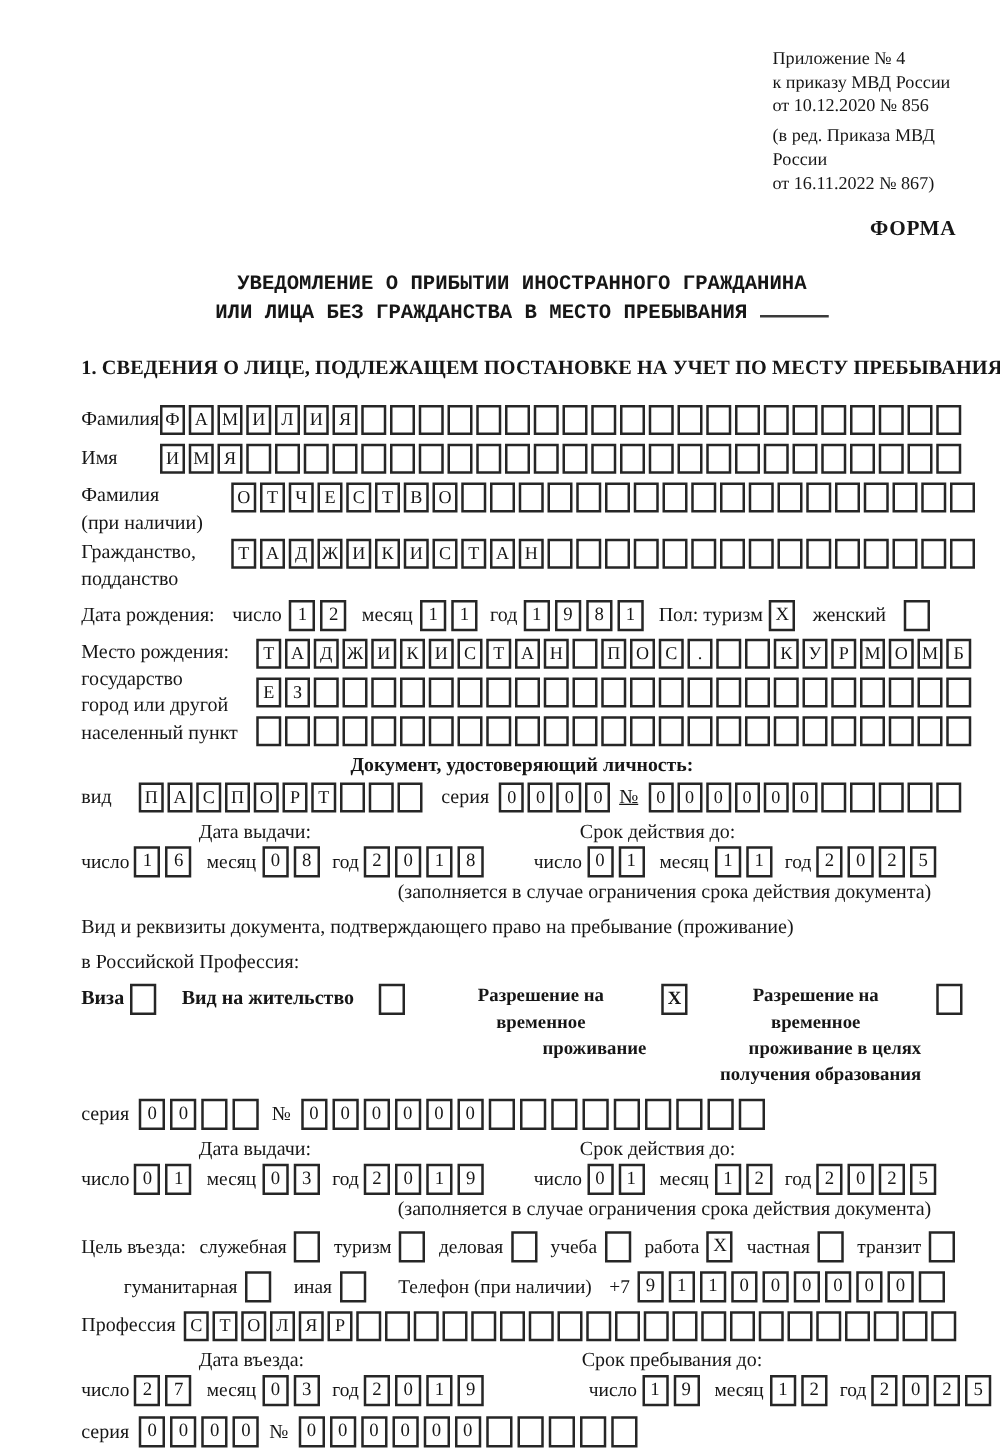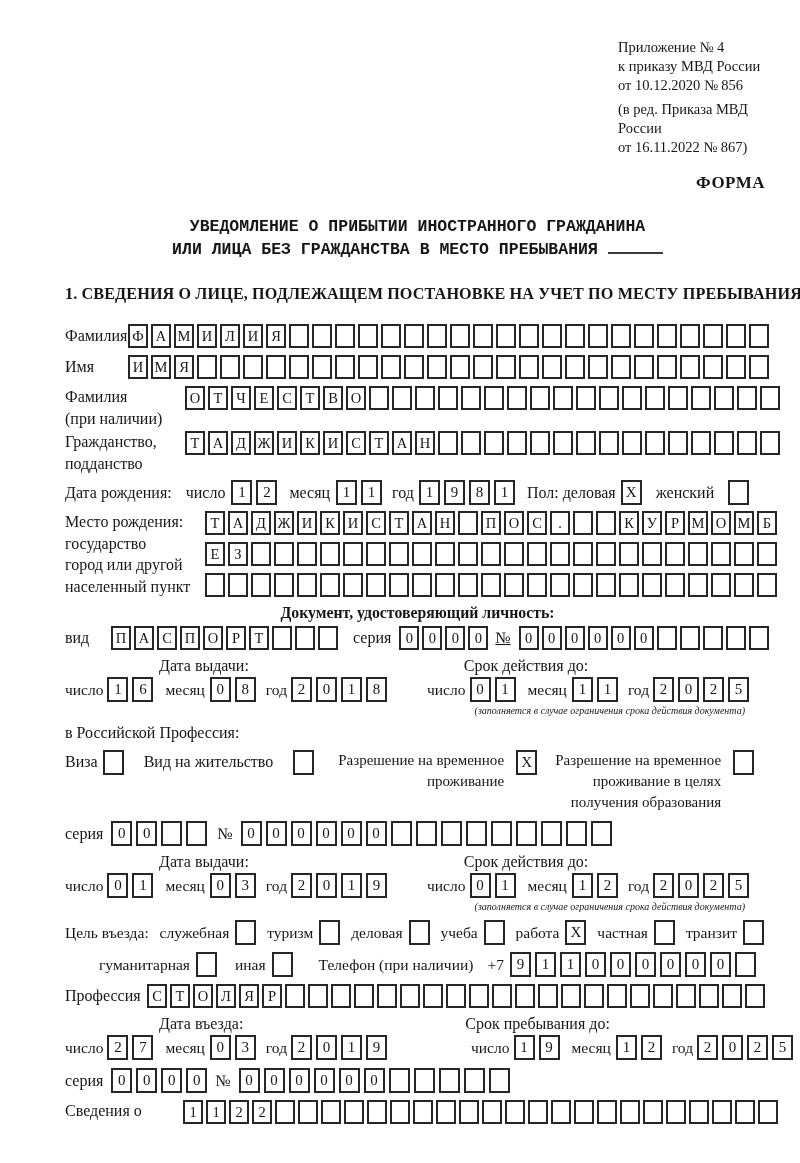--- a/index.html
+++ b/index.html
@@ -31,24 +31,24 @@
     font-size: 14.5px; line-height: 1; background: #fff;
   }
   .dcells .cell { flex-basis: 21px; width: 21px; height: 25px; margin-right: 4px; font-size: 15px; }
   .cb {
     flex: 0 0 21px; width: 21px; height: 25px; border: 2px solid #262626;
     display: inline-flex; align-items: center; justify-content: center;
     font-size: 15px; background: #fff;
   }
   .doc-h { text-align: center; font-weight: bold; font-size: 15.8px; margin-top: 7px; }
   .dualhead { display: flex; font-size: 16px; margin-top: 7px; align-items: center; }
-  .fnote { font-size: 10px; margin-top: 3px; font-style: italic; }
+  .fnote { font-size: 16px; margin-top: 3px; }
   .fnote.right { text-align: right; padding-right: 25px; }
   .ctr { display: inline-flex; flex-direction: column; align-items: flex-end; font-size: 15px; line-height: 21px; text-align: center; }
-  .opt-row { align-items: flex-start; }
+  .opt-row { align-items: flex-start; font-weight: bold; }
   .s155 { font-size: 15.5px; }
 
   .ml4{margin-left:4px}.ml5{margin-left:5px}.ml6{margin-left:6px}.ml8{margin-left:8px}.ml12{margin-left:12px}.ml14{margin-left:14px}.ml18{margin-left:18px}
   .ml20{margin-left:20px}.ml24{margin-left:24px}.ml26{margin-left:26px}.ml34{margin-left:34px}.mr8{margin-right:8px}
   .mt2{margin-top:2px}.mt4{margin-top:4px}.mt6{margin-top:6px}.mt7{margin-top:7px}
   .mt8{margin-top:8px}.mt20{margin-top:20px}
   .mb7{margin-bottom:7px}
   .u{ text-decoration: underline; }
 </style>
 </head>
@@ -225,21 +225,21 @@
         <span class="cell">1</span>
         <span class="cell">1</span>
       </span>
     <span class="lbl ml6">год</span>
     <span class="cells dcells ml5">
         <span class="cell">1</span>
         <span class="cell">9</span>
         <span class="cell">8</span>
         <span class="cell">1</span>
       </span>
-    <span class="lbl ml8">Пол: деловая</span>
+    <span class="lbl ml8">Пол: туризм</span>
     <span class="cb ml5">X</span>
     <span class="lbl ml14">женский</span>
     <span class="cb ml14"></span>
   </div>
 
   <div class="row mt6">
     <div class="lbl-col" style="width:140px">
       <div>Место рождения:</div>
       <div>государство</div>
       <div>город или другой</div>
@@ -406,20 +406,21 @@
     <span class="cells dcells ml4">
         <span class="cell">2</span>
         <span class="cell">0</span>
         <span class="cell">2</span>
         <span class="cell">5</span>
       </span>
   </div>
 
   <div class="fnote right">(заполняется в случае ограничения срока действия документа)</div>
 
+  <div class="plain mt8">Вид и реквизиты документа, подтверждающего право на пребывание (проживание)</div>
   <div class="plain mt6">в Российской Профессия:</div>
 
   <div class="row opt-row mt6">
     <span class="lbl">Виза</span>
     <span class="cb ml5"></span>
     <span class="lbl ml20">Вид на жительство</span>
     <span class="cb ml20"></span>
     <span class="ctr ml24">
       <span>Разрешение на временное</span>
       <span>проживание</span>

